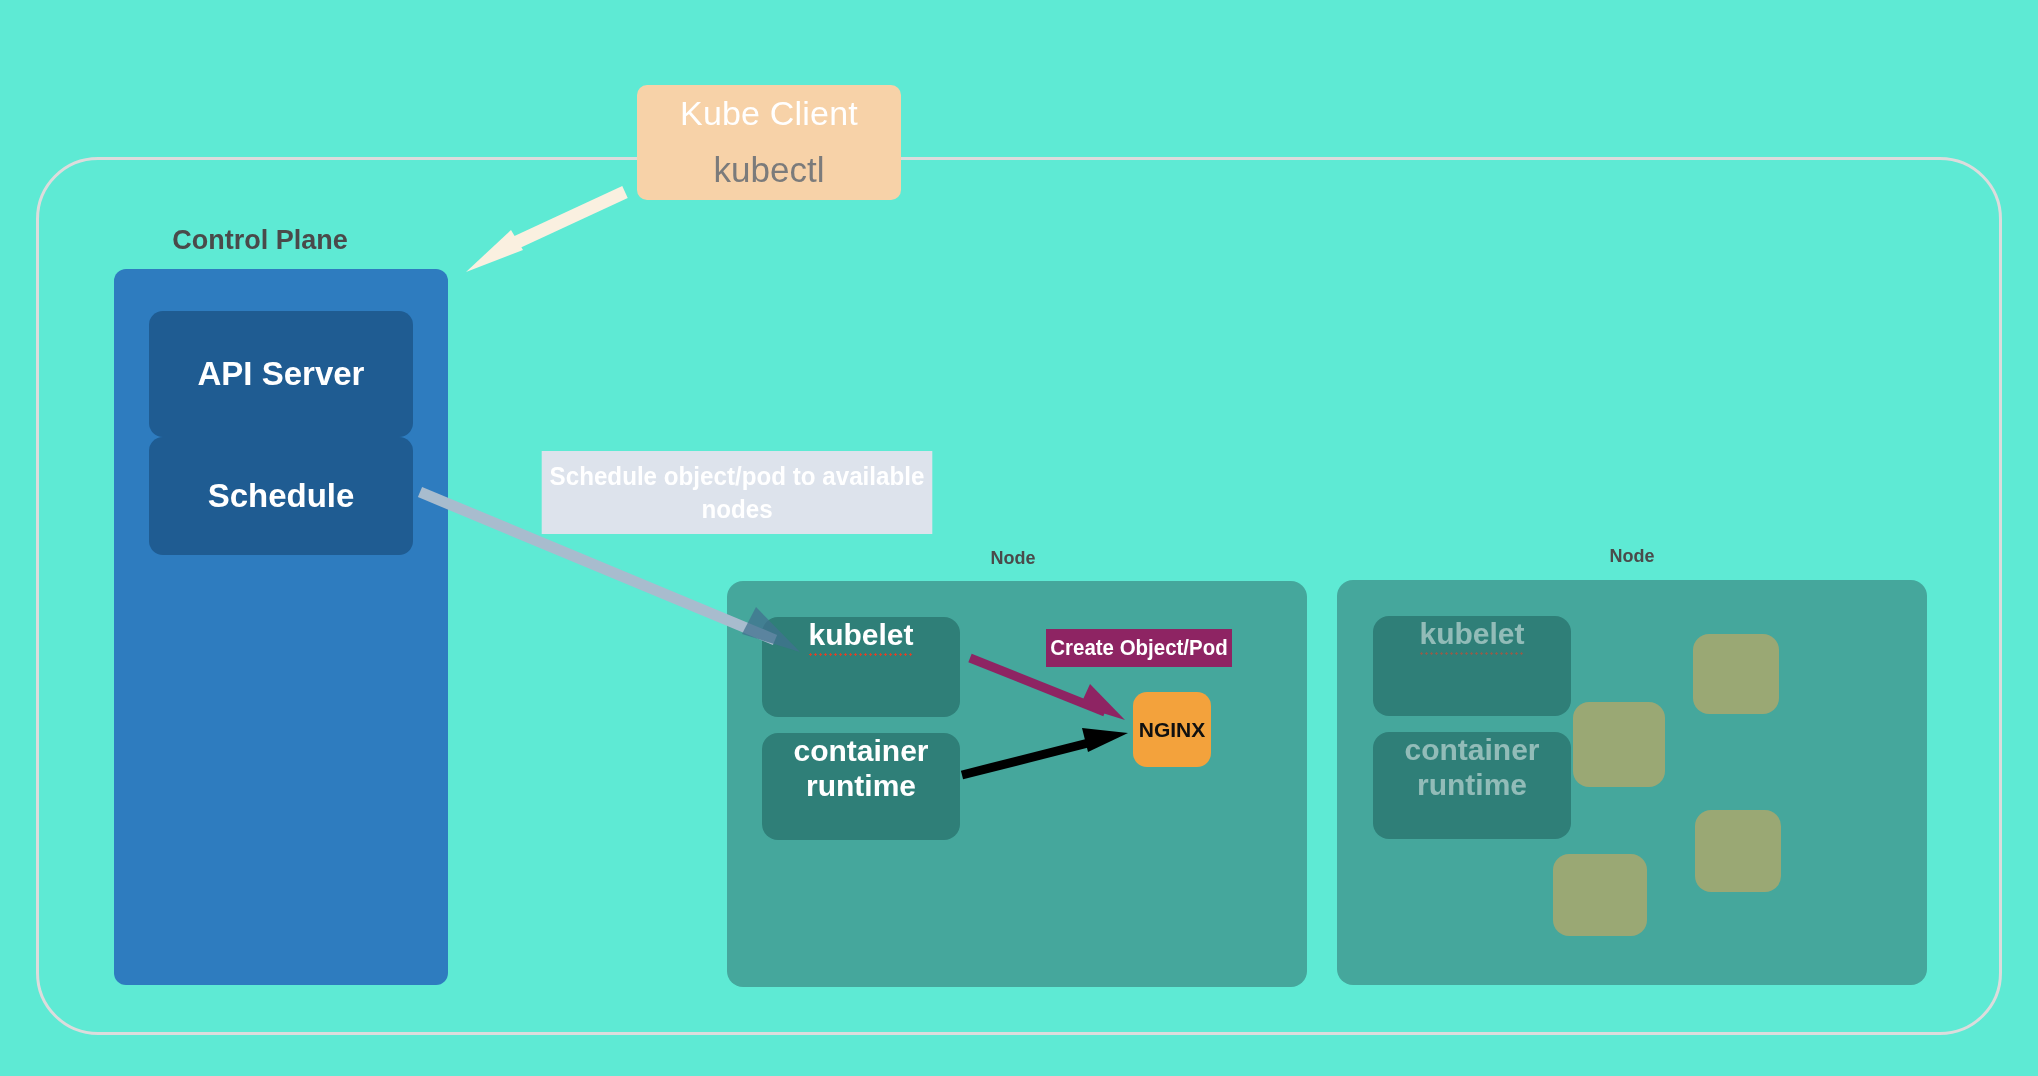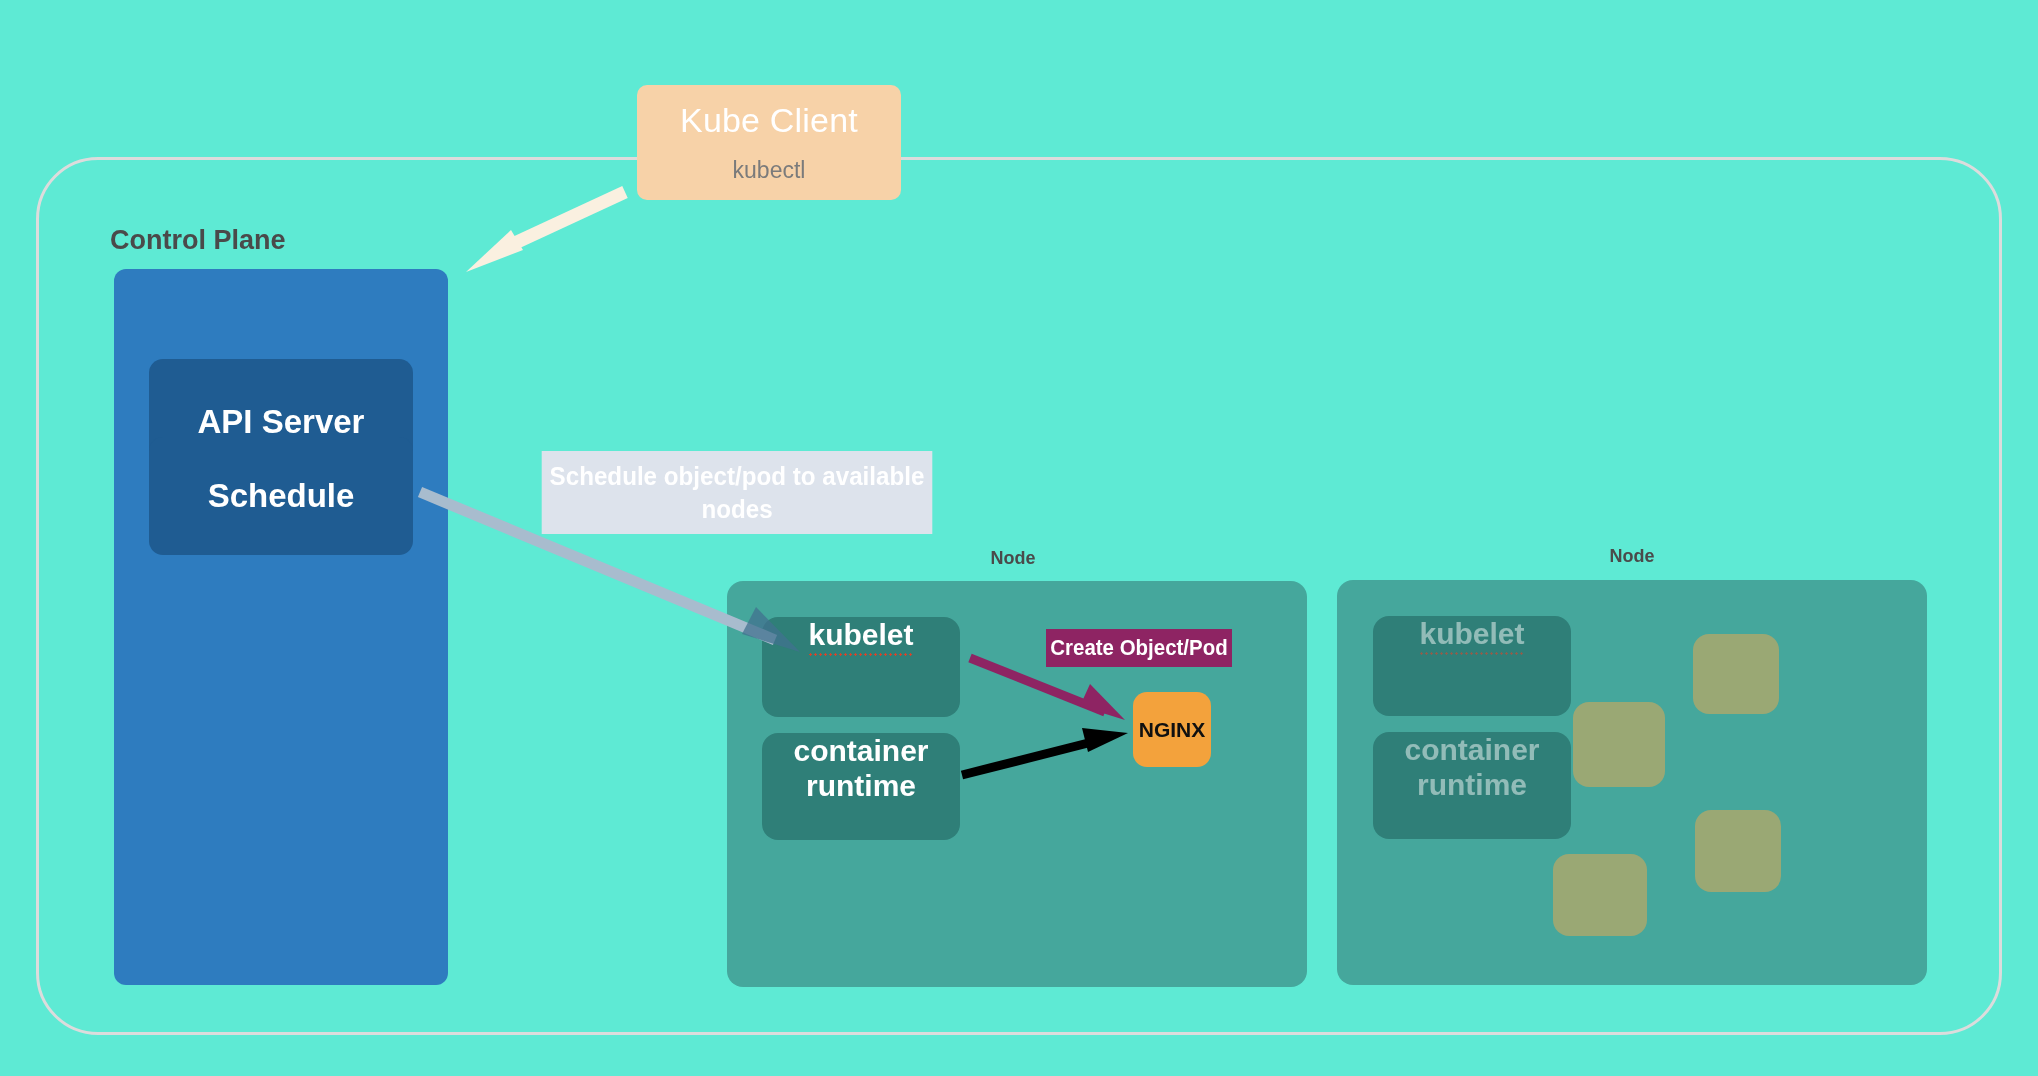--- a/index.html
+++ b/index.html
@@ -57,32 +57,33 @@
     align-items: center;
     justify-content: center;
   }
   .kube-client-title {
     font-size: 34px;
     color: #ffffff;
     line-height: 1.12;
     letter-spacing: 0.2px;
   }
   .kube-client-sub {
-    font-size: 23px;
+    font-size: 35px;
     color: #7b7b7b;
     line-height: 1.15;
     margin-top: 18px;
   }
 
   
   .control-plane-label {
     position: absolute;
     left: 110px;
     top: 225px;
     width: 300px;
+    text-align: center;
     font-size: 27px;
     font-weight: bold;
     color: #4a4a4a;
     z-index: 4;
   }
   .control-plane-box {
     position: absolute;
     left: 114px;
     top: 269px;
     width: 334px;
@@ -97,21 +98,21 @@
     width: 264px;
     background: #1f5c92;
     border-radius: 14px;
     display: flex;
     align-items: center;
     justify-content: center;
     color: #ffffff;
     font-size: 33px;
     font-weight: bold;
   }
-  .cp-inner-api { top: 42px; height: 126px; margin-top: 48px; }
+  .cp-inner-api { top: 42px; height: 126px; }
   .cp-inner-sched { top: 168px; height: 118px; }
 
   
   .chip-schedule {
     position: absolute;
     left: 527px;
     top: 451px;
     width: 420px;
     height: 83px;
     background: #dde3ec;

